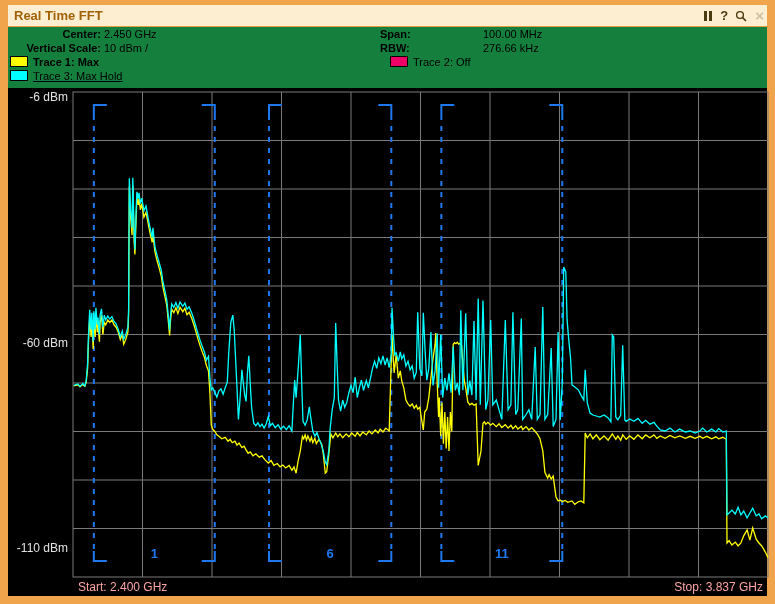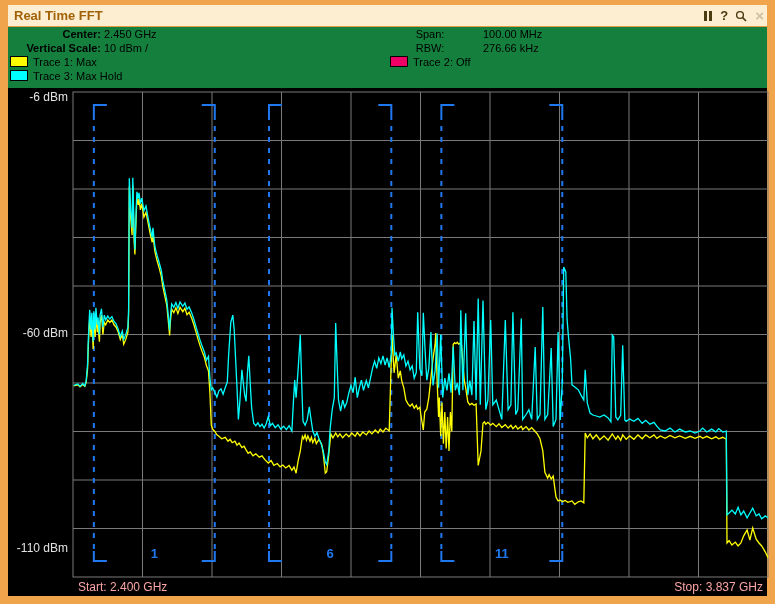--- a/index.html
+++ b/index.html
@@ -8,21 +8,21 @@
   .title{position:absolute;left:6px;top:3px;font-size:13px;font-weight:bold;color:#a16207;}
   .tb-icons{position:absolute;right:3px;top:3px;display:flex;align-items:center;gap:7px;height:15px;color:#4a3b10;}
   .pause-ic i{display:inline-block;width:3px;height:10px;background:#4a3b10;margin:0 1px;}
   .help-ic{font-size:13px;font-weight:bold;line-height:13px;}
   .close-ic{font-size:15px;line-height:13px;color:#cdbf9f;font-weight:bold;}
   .sep{position:absolute;left:8px;top:26px;right:8px;height:1px;background:#e89b3c;}
   .header{position:absolute;left:8px;top:27px;right:8px;height:61px;background:#15803d;font-size:11px;color:#000;}
   .hrow{position:absolute;left:0;right:0;height:14px;line-height:14px;white-space:nowrap;}
   .hlab1{display:inline-block;width:93px;text-align:right;font-weight:bold;}
   .hval1{margin-left:3px;}
-  .hlab2{position:absolute;left:372px;width:100px;text-align:center;font-weight:normal;}
+  .hlab2{position:absolute;left:372px;width:100px;text-align:left;font-weight:bold;}
   .hval2{position:absolute;left:475px;}
   .legend-item{position:absolute;height:14px;line-height:14px;}
   .swatch{display:inline-block;width:16px;height:9px;border:1px solid #000;vertical-align:-1px;margin-right:5px;}
   .plotarea{position:absolute;left:8px;top:88px;right:8px;bottom:8px;background:#000;}
   .ylab{position:absolute;left:2px;width:58px;text-align:right;color:#e2e2e2;font-size:12px;line-height:13px;}
   .xlab{position:absolute;color:#fca5a5;font-size:12px;line-height:13px;}
   #spectrum-svg{position:absolute;left:0;top:0;pointer-events:none;}
 </style>
 </head>
 <body>
@@ -47,34 +47,34 @@
 
   <div class="header">
     <div class="hrow" style="top:0;">
       <span class="hlab1">Center:</span><span class="hval1">2.450 GHz</span>
       <span class="hlab2">Span:</span><span class="hval2">100.00 MHz</span>
     </div>
     <div class="hrow" style="top:14px;">
       <span class="hlab1">Vertical Scale:</span><span class="hval1">10 dBm /</span>
       <span class="hlab2">RBW:</span><span class="hval2">276.66 kHz</span>
     </div>
-    <div class="legend-item" style="top:28px;left:2px;">
+    <div class="legend-item" style="top:28px;left:2px;font-weight:bold;">
       <span class="swatch" style="background: rgb(255, 255, 0);"></span><span>Trace 1: Max</span>
     </div>
     <div class="legend-item" style="top:28px;left:382px;text-align:center;">
       <span class="swatch" style="background: rgb(238, 0, 102);"></span><span>Trace 2: Off</span>
     </div>
-    <div class="legend-item" style="top:42px;left:2px;">
+    <div class="legend-item" style="top:42px;left:2px;text-decoration:underline;">
       <span class="swatch" style="background: rgb(0, 255, 255);"></span><span>Trace 3: Max Hold</span>
     </div>
   </div>
 
   <div class="plotarea">
     <div class="ylab" style="top:3px;">-6 dBm</div>
-    <div class="ylab" style="top:239px;text-align:right;">-60 dBm</div>
+    <div class="ylab" style="top:249px;text-align:right;">-60 dBm</div>
     <div class="ylab" style="top:454px;">-110 dBm</div>
     <div class="xlab" style="left:70px;top:493px;">Start: 2.400 GHz</div>
     <div class="xlab" style="right:4px;top:493px;">Stop: 3.837 GHz</div>
   </div>
 
   <svg id="spectrum-svg" width="775" height="604">
       <line x1="142.5" y1="92" x2="142.5" y2="577" stroke="#7a7a7a" stroke-width="1"></line>
       <line x1="212" y1="92" x2="212" y2="577" stroke="#7a7a7a" stroke-width="1"></line>
       <line x1="281.5" y1="92" x2="281.5" y2="577" stroke="#7a7a7a" stroke-width="1"></line>
       <line x1="351" y1="92" x2="351" y2="577" stroke="#7a7a7a" stroke-width="1"></line>

